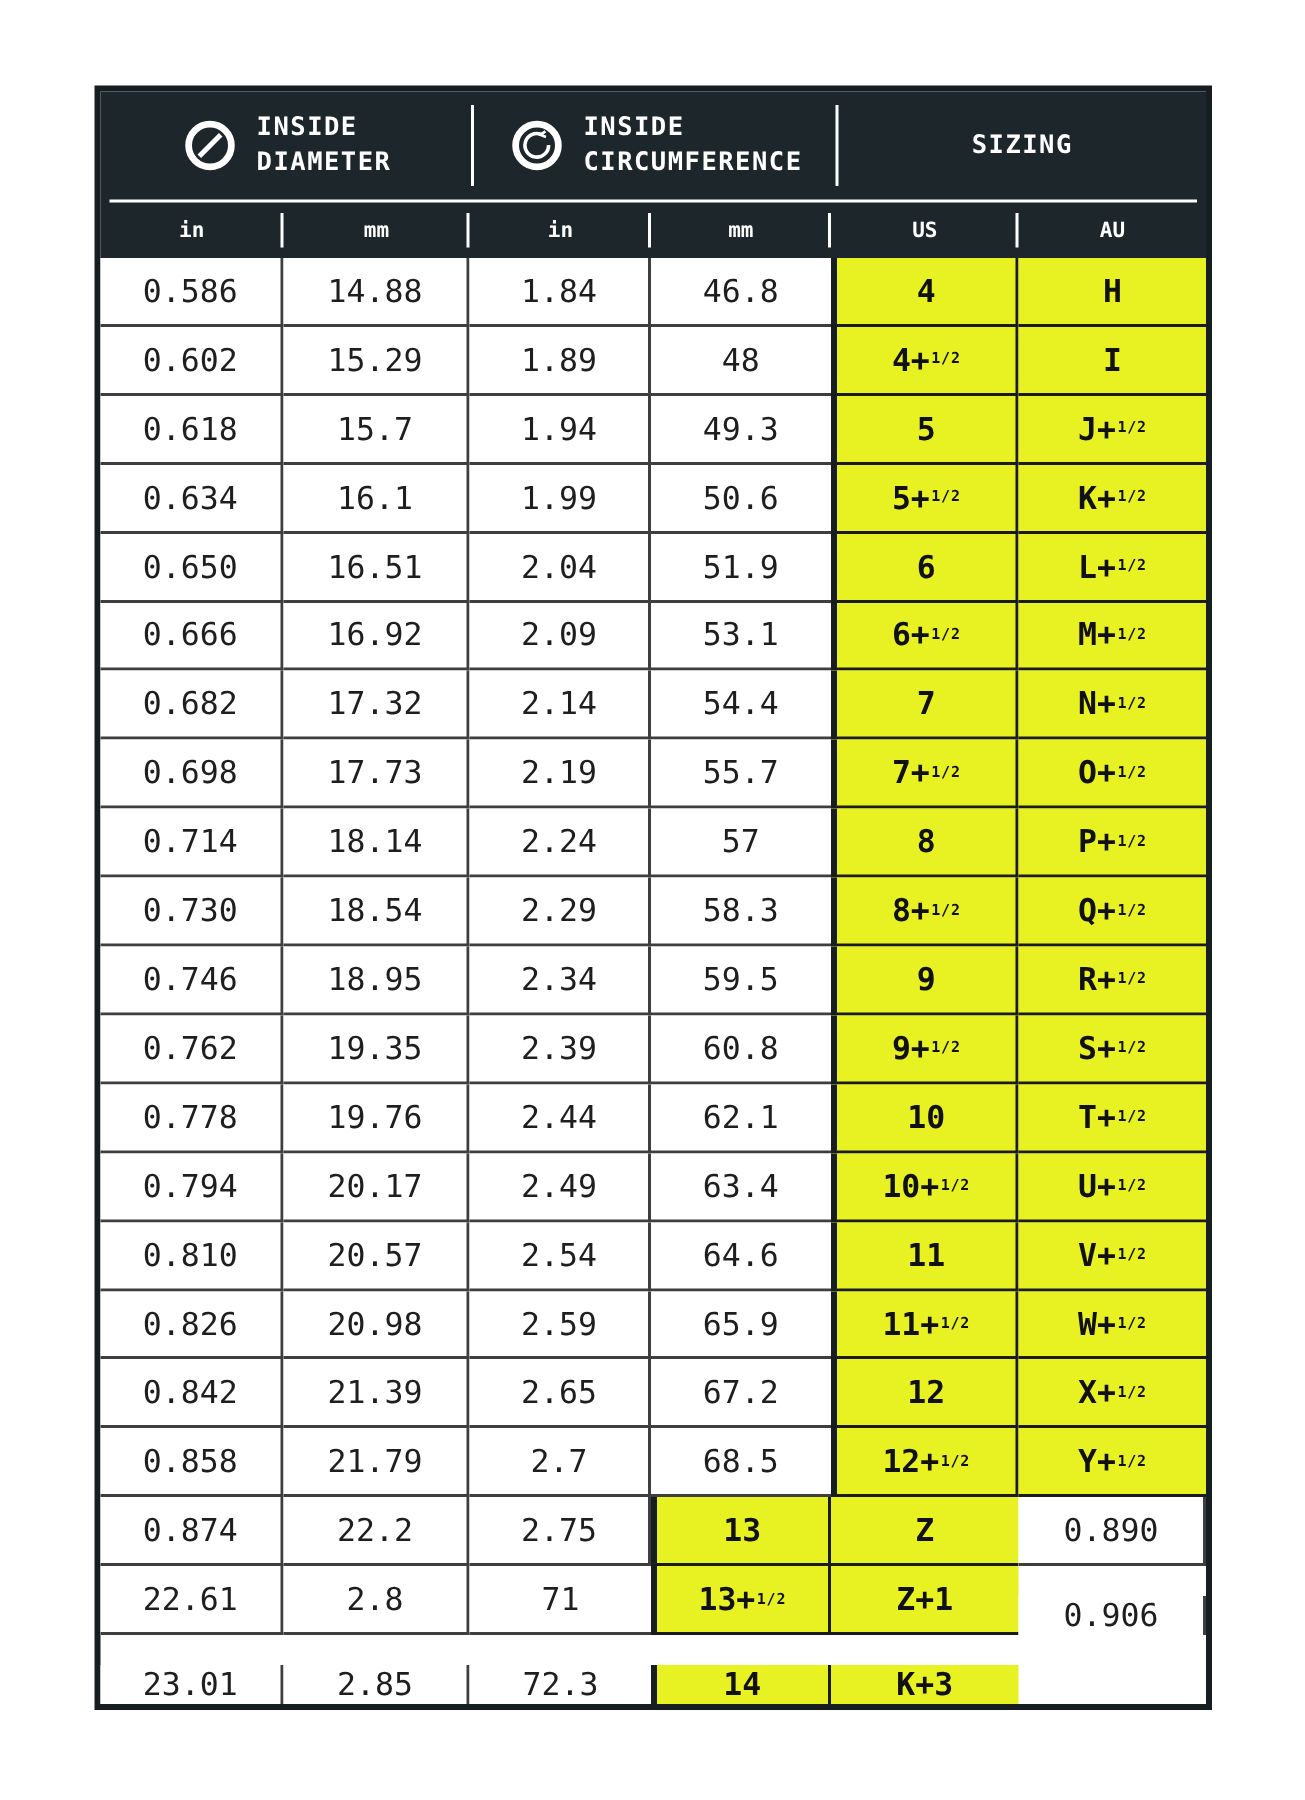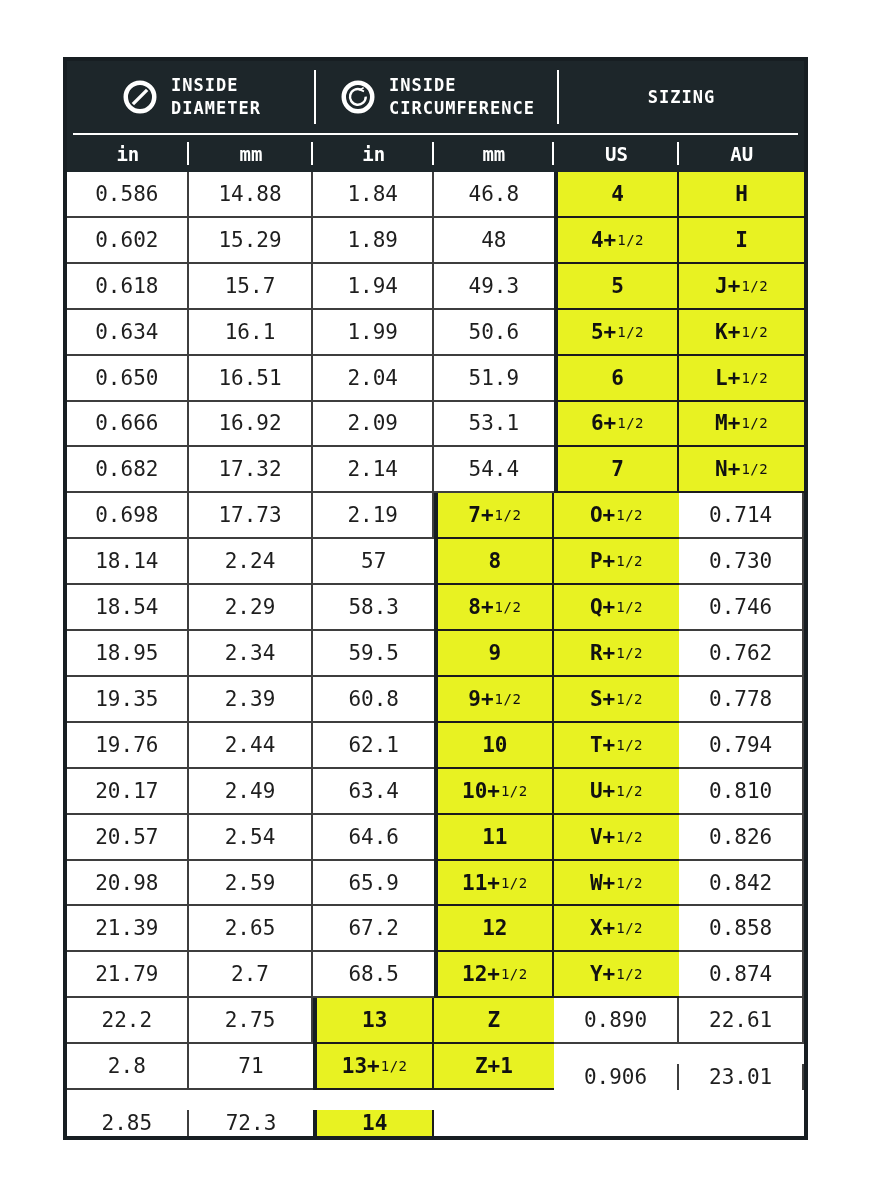--- a/index.html
+++ b/index.html
@@ -74,21 +74,21 @@
   .head-units {
     flex: 0 0 37px;
     display: grid;
     grid-template-columns: var(--cols);
   }
   .unit-cell {
     position: relative;
     display: flex;
     align-items: center;
     justify-content: center;
-    font-size: 19px;
+    font-size: 14px;
     font-weight: bold;
   }
   .unit-cell:not(:last-child)::after {
     content: "";
     position: absolute;
     right: 0; top: 7px; bottom: 7px;
     width: 2px;
     background: var(--header-text);
   }
   
@@ -113,22 +113,22 @@
     background: var(--highlight);
     color: #111111;
     font-weight: bold;
     border-right-color: var(--highlight-line);
     border-bottom-color: var(--highlight-line);
   }
   .cell.c4 { border-left: 4px solid var(--border); }
   .cell.c5 { border-right: none; }
   .cell.last-row { border-bottom: none; margin-top: 20px; }
   .frac {
-    font-size: 14px;
-    font-weight: normal;
+    font-size: 10px;
+    font-weight: bold;
     margin-left: 1px;
     letter-spacing: 0.5px;
   }
 </style>
 </head>
 <body>
 
 <div class="sizing-table">
 
   <div class="table-head">
@@ -216,20 +216,21 @@
       <div class="cell c5">M+<span class="frac">1/2</span></div>
       <div class="cell c0">0.682</div>
       <div class="cell c1">17.32</div>
       <div class="cell c2">2.14</div>
       <div class="cell c3">54.4</div>
       <div class="cell c4">7</div>
       <div class="cell c5">N+<span class="frac">1/2</span></div>
       <div class="cell c0">0.698</div>
       <div class="cell c1">17.73</div>
       <div class="cell c2">2.19</div>
+      <div class="cell c3">55.7</div>
       <div class="cell c4">7+<span class="frac">1/2</span></div>
       <div class="cell c5">O+<span class="frac">1/2</span></div>
       <div class="cell c0">0.714</div>
       <div class="cell c1">18.14</div>
       <div class="cell c2">2.24</div>
       <div class="cell c3">57</div>
       <div class="cell c4">8</div>
       <div class="cell c5">P+<span class="frac">1/2</span></div>
       <div class="cell c0">0.730</div>
       <div class="cell c1">18.54</div>
@@ -294,15 +295,16 @@
       <div class="cell c1">22.61</div>
       <div class="cell c2">2.8</div>
       <div class="cell c3">71</div>
       <div class="cell c4">13+<span class="frac">1/2</span></div>
       <div class="cell c5">Z+1</div>
       <div class="cell c0 last-row">0.906</div>
       <div class="cell c1 last-row">23.01</div>
       <div class="cell c2 last-row">2.85</div>
       <div class="cell c3 last-row">72.3</div>
       <div class="cell c4 last-row">14</div>
+      <div class="cell c5 last-row">K+3</div>
     </div>
 
 </div>
 
 </body></html>

